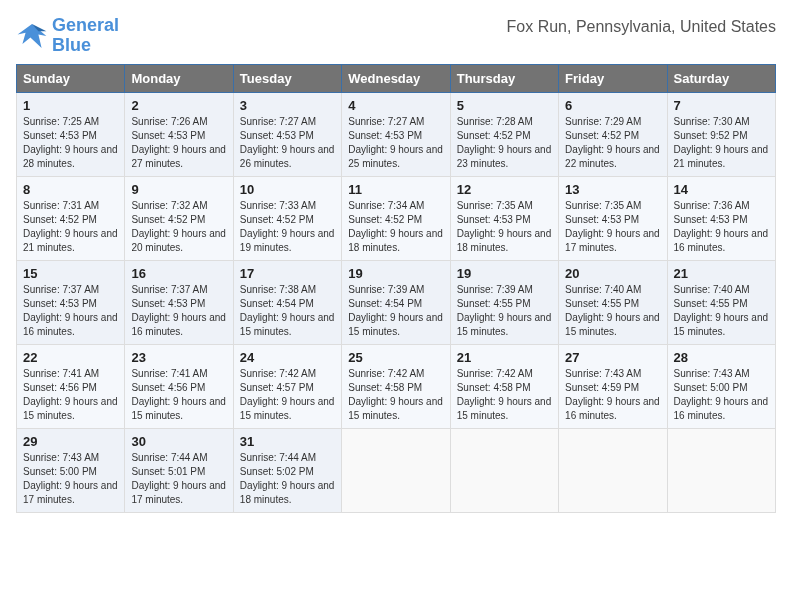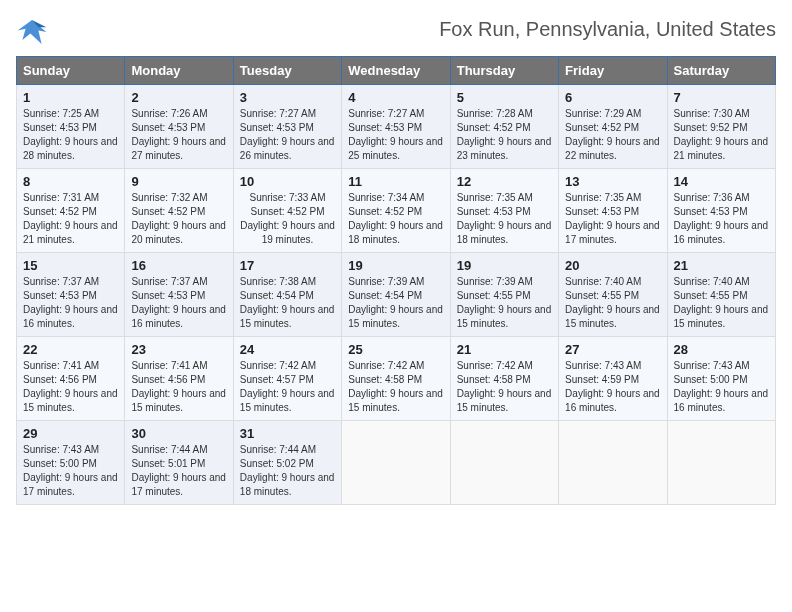--- a/index.html
+++ b/index.html
@@ -37,21 +37,21 @@
     .title-area {
       text-align: right;
     }
     .month-title {
       font-size: 36px;
       font-weight: bold;
       color: #333;
       line-height: 1.1;
     }
     .location {
-      font-size: 20px;
+      font-size: 16px;
       color: #555;
       margin-top: 2px;
     }
     .calendar {
       width: 100%;
       border-collapse: collapse;
       font-size: 11px;
     }
     .calendar th {
       background: #737373;
@@ -93,20 +93,24 @@
   </style>
 </head>
 <body>
 
 <div class="header-area">
   <div class="logo">
     <svg class="logo-bird" viewBox="0 0 40 40">
       <polygon points="20,5 38,20 28,18 32,35 18,22 8,30 12,16 2,18" fill="#4a90d9"></polygon>
       <polygon points="20,5 38,14 28,14" fill="#2a6aaa"></polygon>
     </svg>
+    <div class="logo-text">
+      <div><span>General</span></div>
+      <div><span style="color:#4a90d9">Blue</span></div>
+    </div>
   </div>
   <div class="title-area">
     <div class="location">Fox Run, Pennsylvania, United States</div>
   </div>
 </div>
 
 <table class="calendar">
   <thead>
     <tr id="header-row">
         <th>Sunday</th>
@@ -171,21 +175,21 @@
 Daylight: 9 hours and 21 minutes.</div>
         </td>
         <td>
           <div class="day-number">9</div>
           <div class="day-info" style="white-space: pre-line;">Sunrise: 7:32 AM
 Sunset: 4:52 PM
 Daylight: 9 hours and 20 minutes.</div>
         </td>
         <td>
           <div class="day-number">10</div>
-          <div class="day-info" style="white-space: pre-line; text-align: center;">Sunrise: 7:33 AM
+          <div class="day-info" style="white-space: pre-line;">Sunrise: 7:33 AM
 Sunset: 4:52 PM
 Daylight: 9 hours and 19 minutes.</div>
         </td>
         <td>
           <div class="day-number">11</div>
           <div class="day-info" style="white-space: pre-line;">Sunrise: 7:34 AM
 Sunset: 4:52 PM
 Daylight: 9 hours and 18 minutes.</div>
         </td>
         <td>

